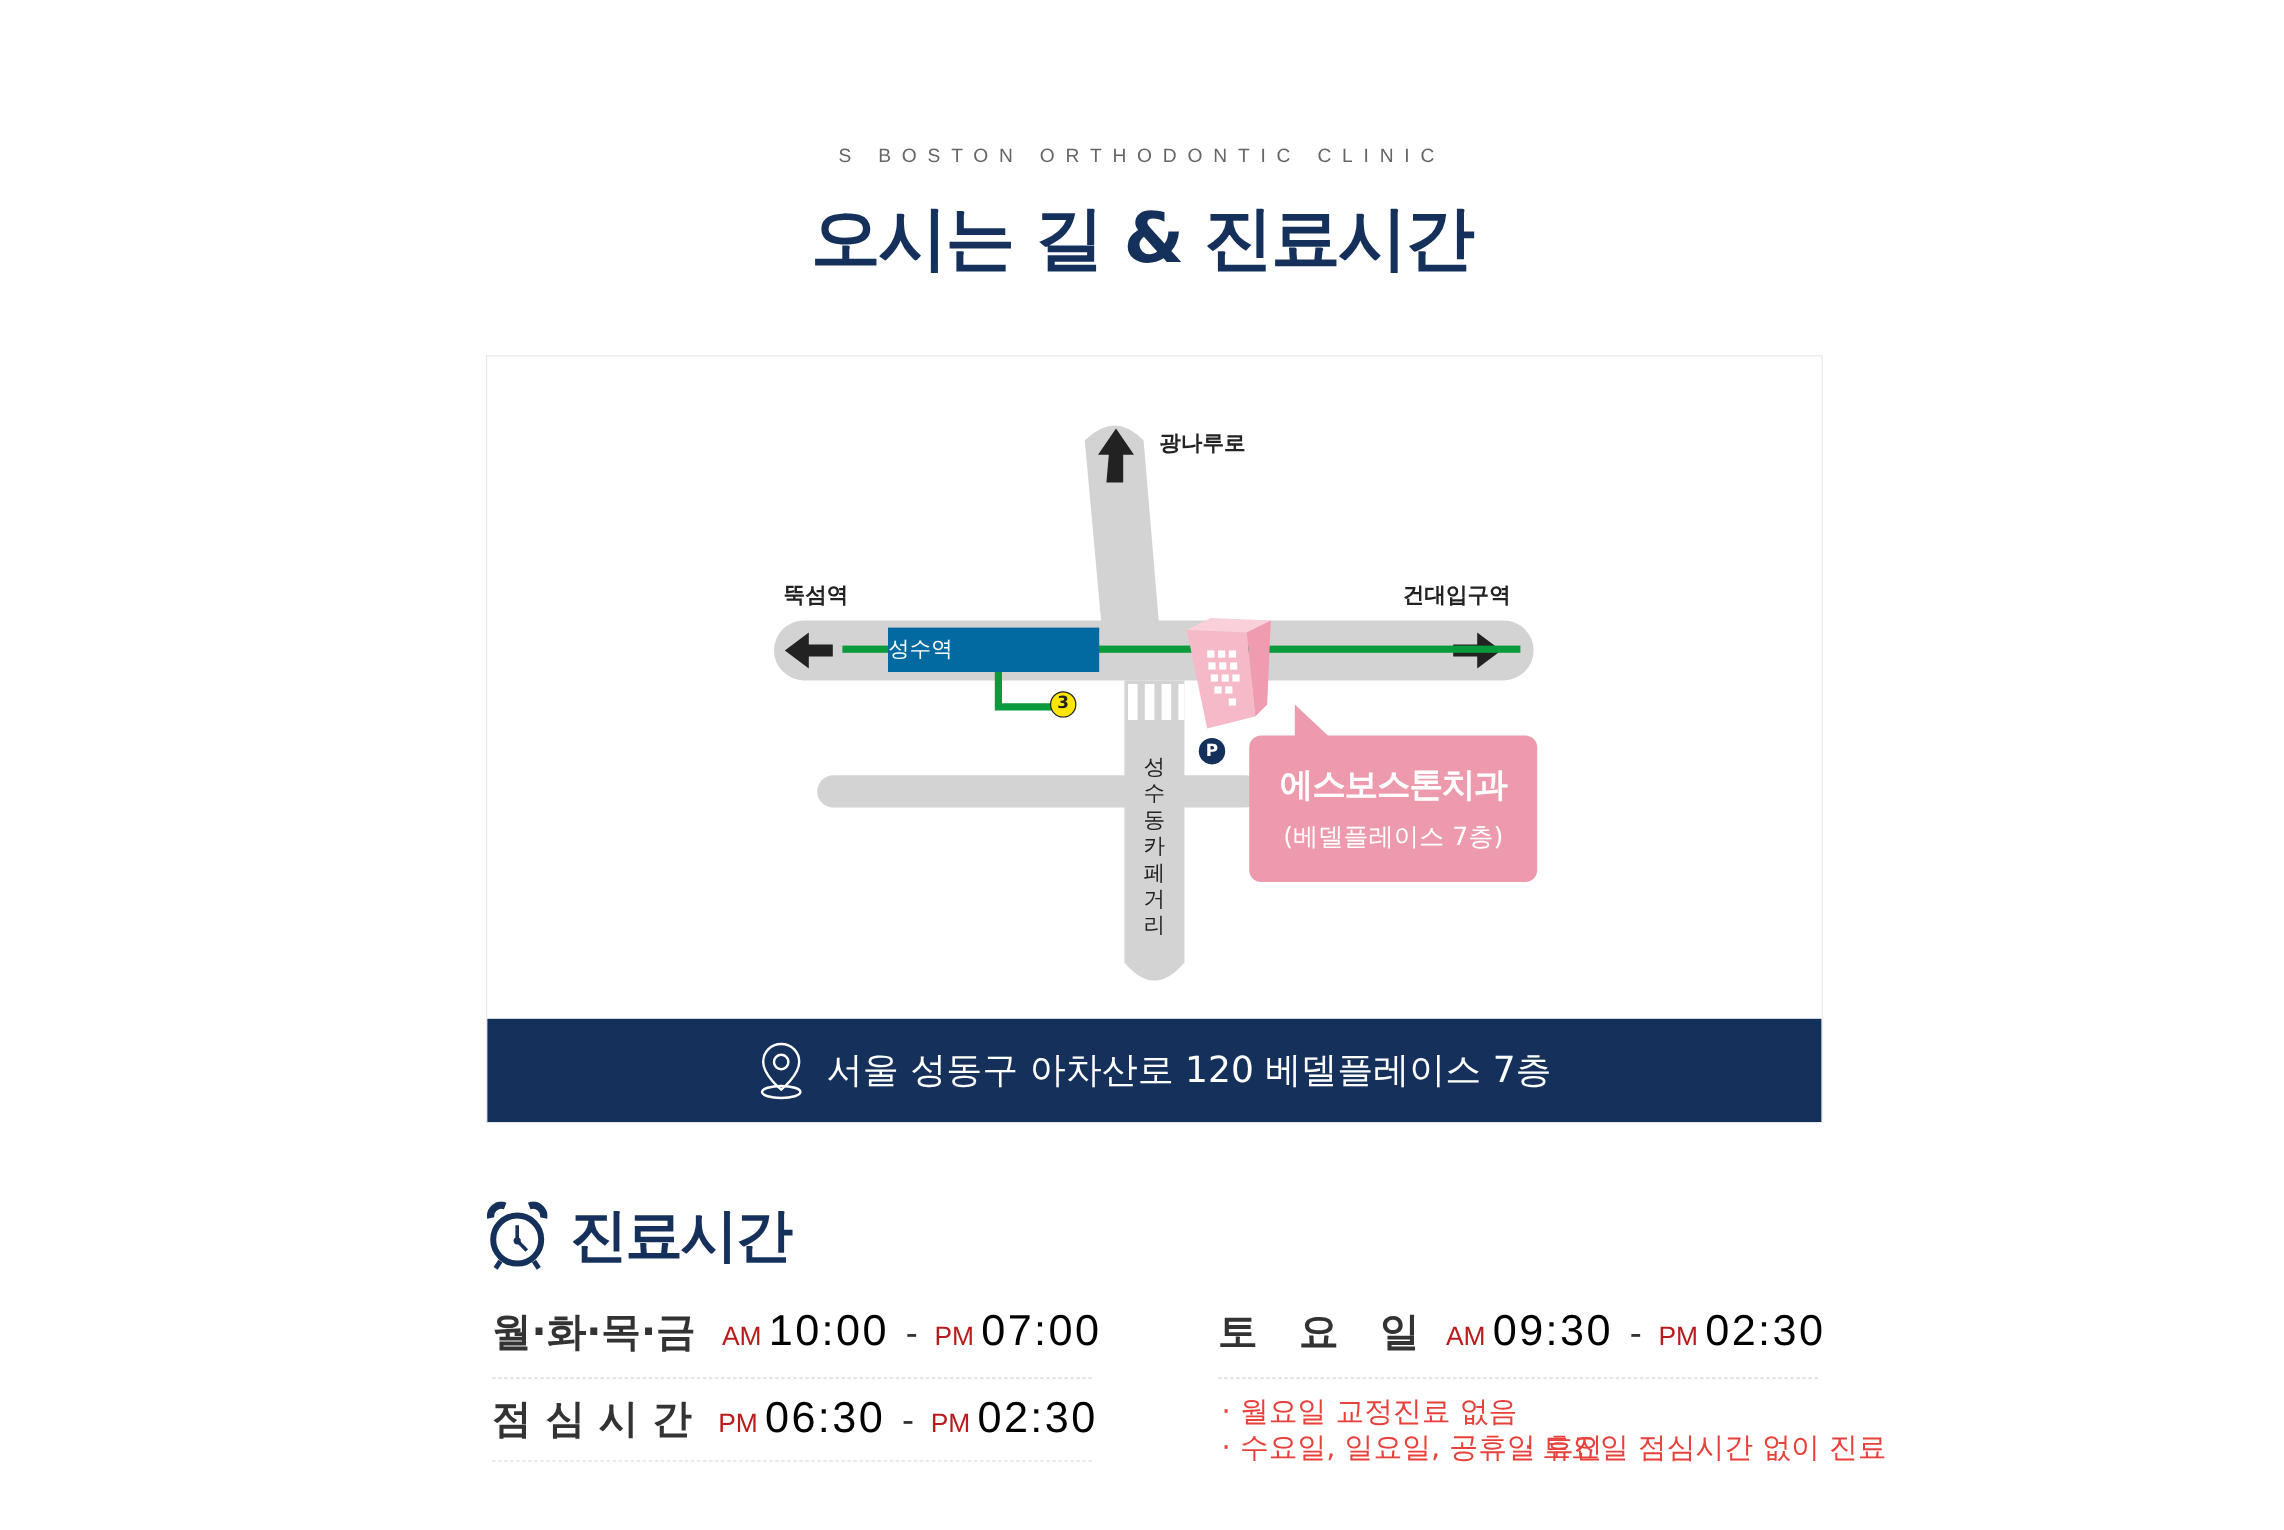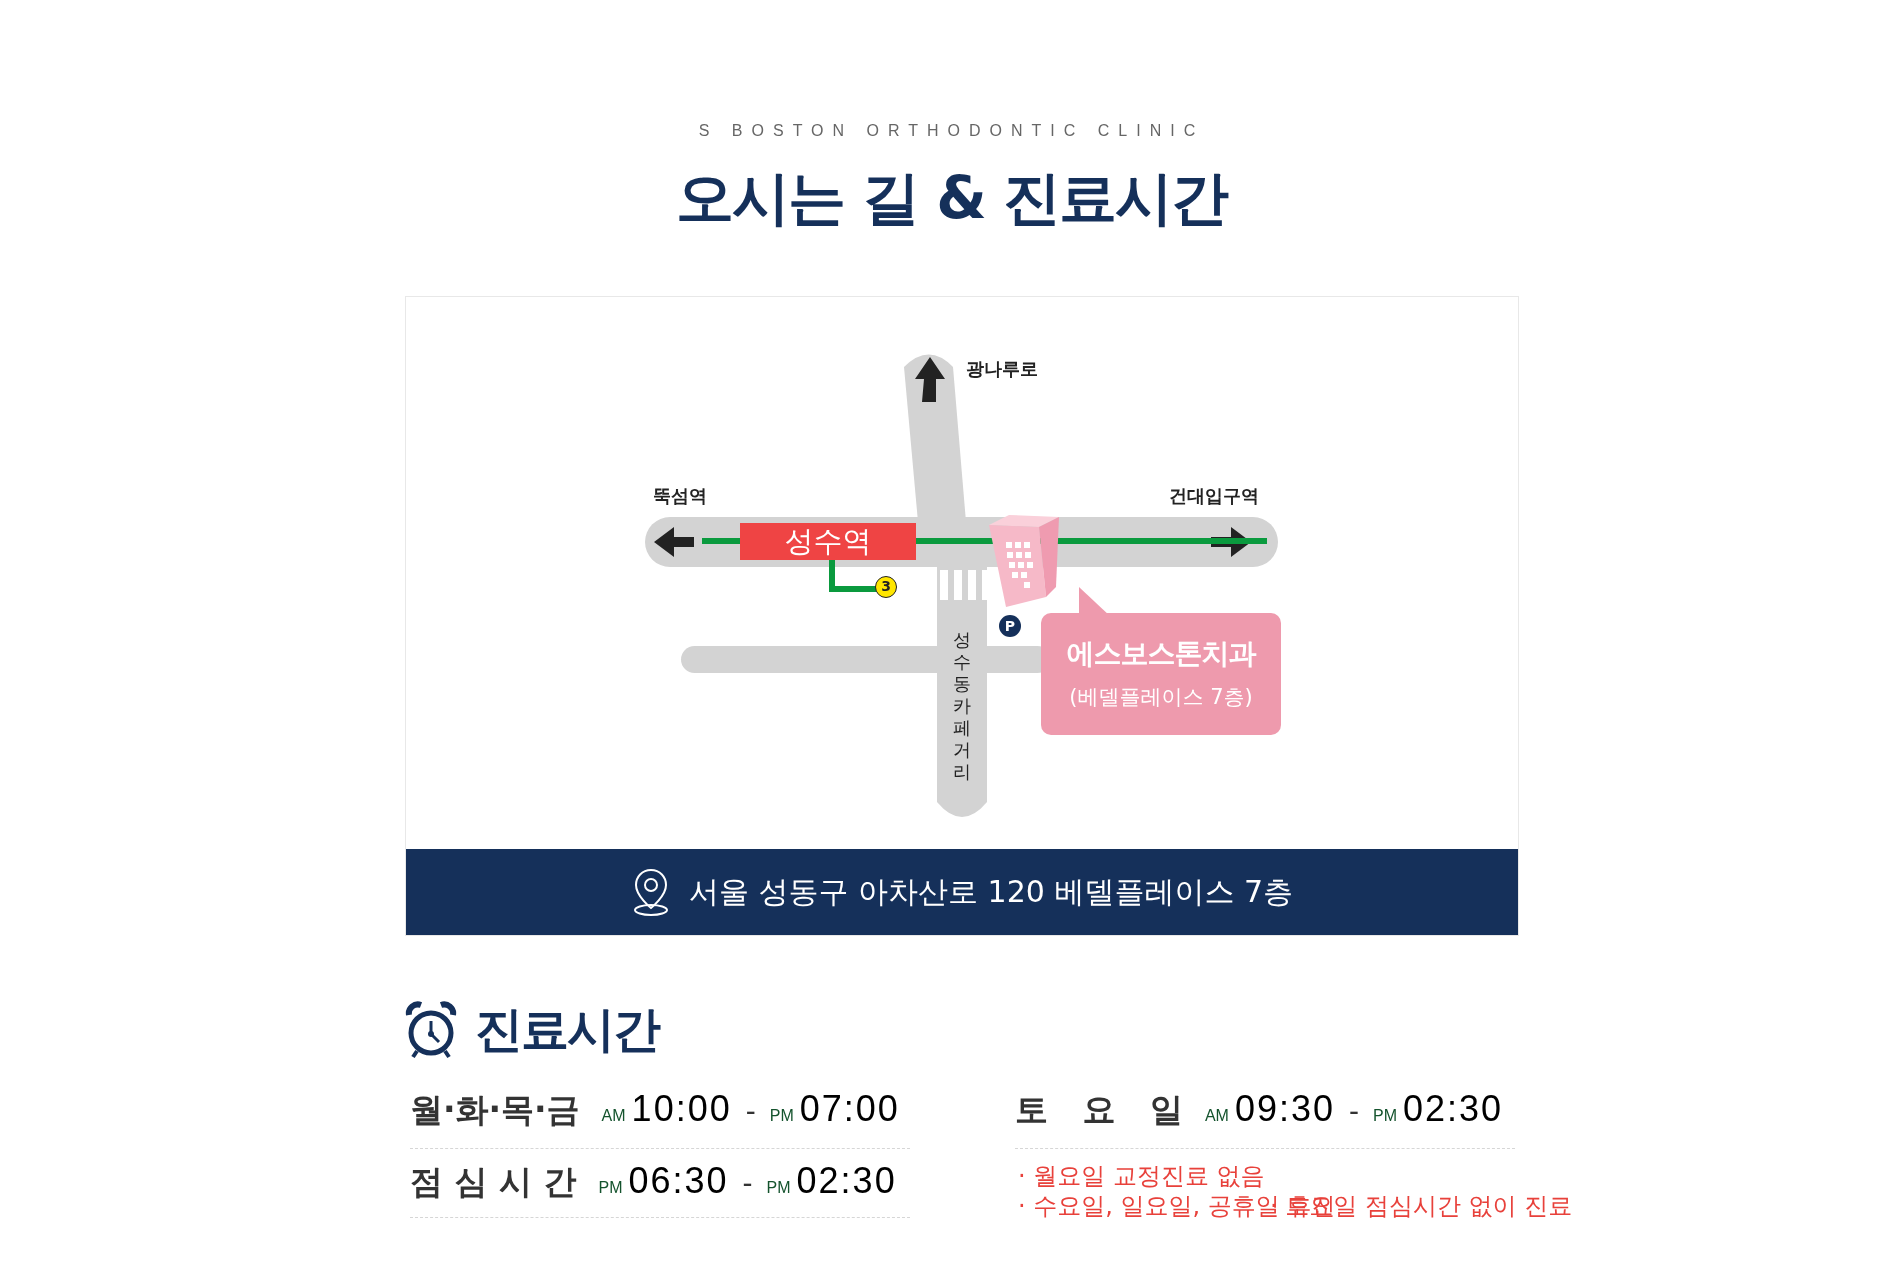--- a/index.html
+++ b/index.html
@@ -3,34 +3,34 @@
 <meta charset="utf-8">
 <style>
   * { box-sizing: border-box; margin: 0; padding: 0; }
   html, body { width: 1903px; height: 1275px; background: #ffffff; overflow: hidden; }
   body { position: relative; font-family: "DejaVu Sans", sans-serif; color: #333; }
   .abs { position: absolute; }
   .subtitle { left: 0; width: 1903px; top: 122px; text-align: center; font-family: "Liberation Sans", sans-serif; font-size: 16px; letter-spacing: 9px; color: #666; }
   .title { left: 0; width: 1903px; top: 160px; text-align: center; font-size: 58px; font-weight: bold; color: #15305a; letter-spacing: -2px; }
   .mapbox { left: 405px; top: 296px; width: 1114px; height: 640px; border: 1px solid #e8e8e8; background: #fff; overflow: hidden; }
   .lbl { position: absolute; font-size: 18px; color: #222; font-weight: bold; }
-  .station { position: absolute; background: #ef4444; color: #fff; font-size: 29px; text-align: center; line-height: 37px; }
+  .station { position: absolute; background: #0369a1; color: #fff; font-size: 18px; text-align: left; line-height: 37px; }
   .exitnum { position: absolute; width: 22px; height: 22px; border-radius: 50%; background: #ffe600; border: 1.5px solid #222; font-size: 14px; font-weight: bold; text-align: center; line-height: 19px; color: #222; }
   .park { position: absolute; width: 22px; height: 22px; border-radius: 50%; background: #15305a; color: #fff; font-size: 14px; font-weight: bold; text-align: center; line-height: 22px; }
   .callout { position: absolute; background: #ee9aad; border-radius: 10px; color: #fff; text-align: center; }
   .callout .c1 { font-size: 28px; font-weight: bold; margin-top: 22px; letter-spacing: -1px; }
   .callout .c2 { font-size: 21px; margin-top: 10px; }
   .vtext { position: absolute; width: 22px; font-size: 18px; color: #222; text-align: center; line-height: 22px; }
   .addrbar { left: 0; bottom: 0; width: 100%; height: 86px; background: #15305a; display: flex; align-items: center; justify-content: center; color: #fff; font-size: 30px; }
   .addrbar .pin { width: 40px; height: 52px; margin-right: 18px; }
   .hours-head { left: 405px; top: 998px; display: flex; align-items: center; }
   .hours-head .ttl { font-size: 48px; font-weight: bold; color: #15305a; margin-left: 18px; letter-spacing: -2px; }
   .row { position: absolute; display: flex; align-items: baseline; }
   .day { font-size: 33px; font-weight: bold; color: #333; }
-  .ampm { font-family: "Liberation Sans", sans-serif; font-size: 16px; color: #14532d; margin-left: 22px; margin-right: 6px; }
+  .ampm { font-family: "Liberation Sans", sans-serif; font-size: 22px; color: #b91c1c; margin-left: 22px; margin-right: 6px; }
   .time { font-family: "Liberation Sans", sans-serif; font-size: 36px; color: #000000; letter-spacing: 2px; }
   .dash { font-family: "Liberation Sans", sans-serif; font-size: 30px; color: #333; margin: 0 14px; }
   .hr { position: absolute; height: 0; border-top: 1px dashed #d6d6d6; }
   .note { position: absolute; color: #e8413b; font-size: 24px; }
 </style>
 </head>
 <body>
 
 <div class="abs subtitle">S BOSTON ORTHODONTIC CLINIC</div>
 <div class="abs title">오시는 길 &amp; 진료시간</div>

